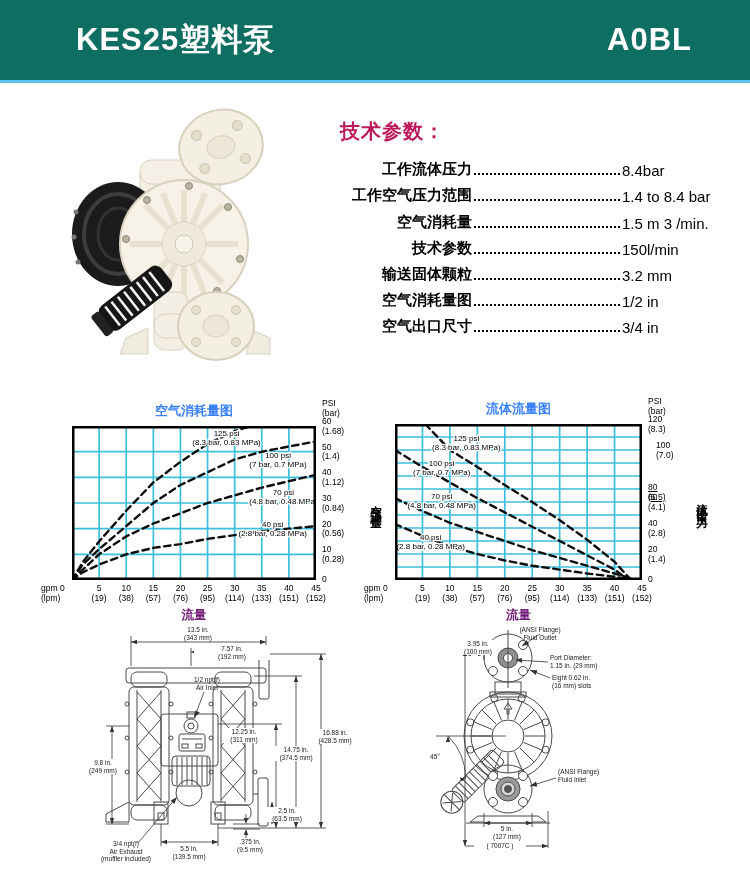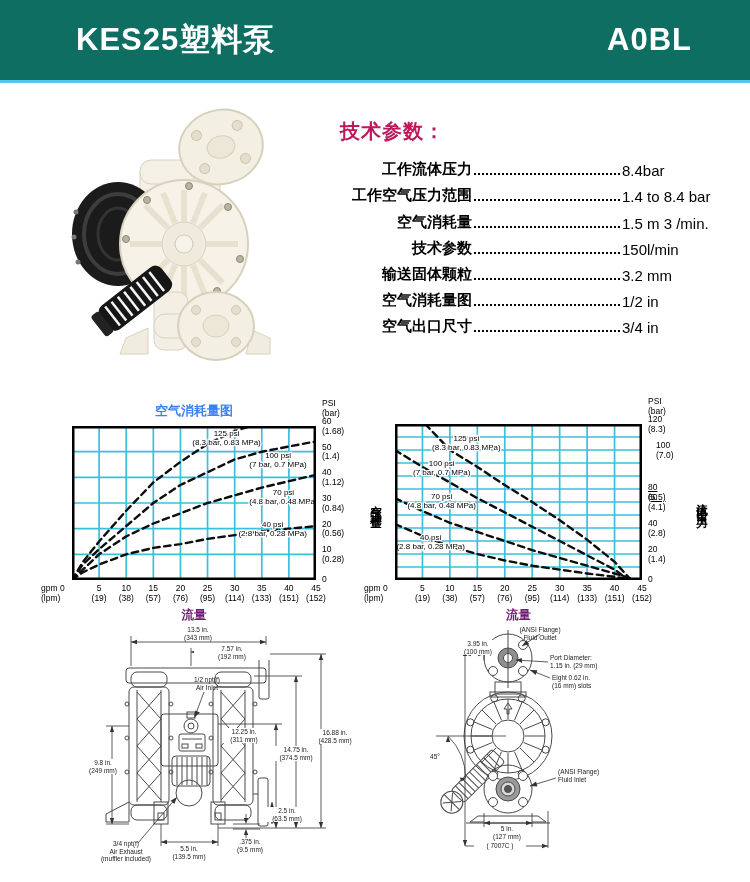--- a/index.html
+++ b/index.html
@@ -228,20 +228,21 @@
 (133)</div>
       <div class="tick xtick" style="left: 236.889px; top: 188px; width: 36px;">40
 (151)</div>
       <div class="tick xtick" style="left: 264px; top: 188px; width: 36px;">45
 (152)</div>
       <div class="tick" style="left: 7px; top: 188px; width: 34px; text-align: left;">gpm 0
 (lpm)</div>
       <div class="xlabel" style="left: 38px; top: 211px; width: 244px;">流量</div>
     </div>
   <div class="chart" id="chart-fluid" style="left:356px;top:394px;width:394px;height:254px;">
+      <div class="chart-title" style="left: 39px; top: 6px; width: 247px;">流体流量图</div>
       <svg viewBox="0 0 247 156" width="247" height="156" style="position: absolute; left: 39px; top: 30px; display: block;">
         <line x1="27.444444444444443" y1="0" x2="27.444444444444443" y2="156" stroke="#3bbfdd" stroke-width="1.7"></line>
         <line x1="54.888888888888886" y1="0" x2="54.888888888888886" y2="156" stroke="#3bbfdd" stroke-width="1.7"></line>
         <line x1="82.33333333333333" y1="0" x2="82.33333333333333" y2="156" stroke="#3bbfdd" stroke-width="1.7"></line>
         <line x1="109.77777777777777" y1="0" x2="109.77777777777777" y2="156" stroke="#3bbfdd" stroke-width="1.7"></line>
         <line x1="137.22222222222223" y1="0" x2="137.22222222222223" y2="156" stroke="#3bbfdd" stroke-width="1.7"></line>
         <line x1="164.66666666666666" y1="0" x2="164.66666666666666" y2="156" stroke="#3bbfdd" stroke-width="1.7"></line>
         <line x1="192.11111111111111" y1="0" x2="192.11111111111111" y2="156" stroke="#3bbfdd" stroke-width="1.7"></line>
         <line x1="219.55555555555554" y1="0" x2="219.55555555555554" y2="156" stroke="#3bbfdd" stroke-width="1.7"></line>
         <line x1="0" y1="143" x2="247" y2="143" stroke="#3bbfdd" stroke-width="1.7"></line>

